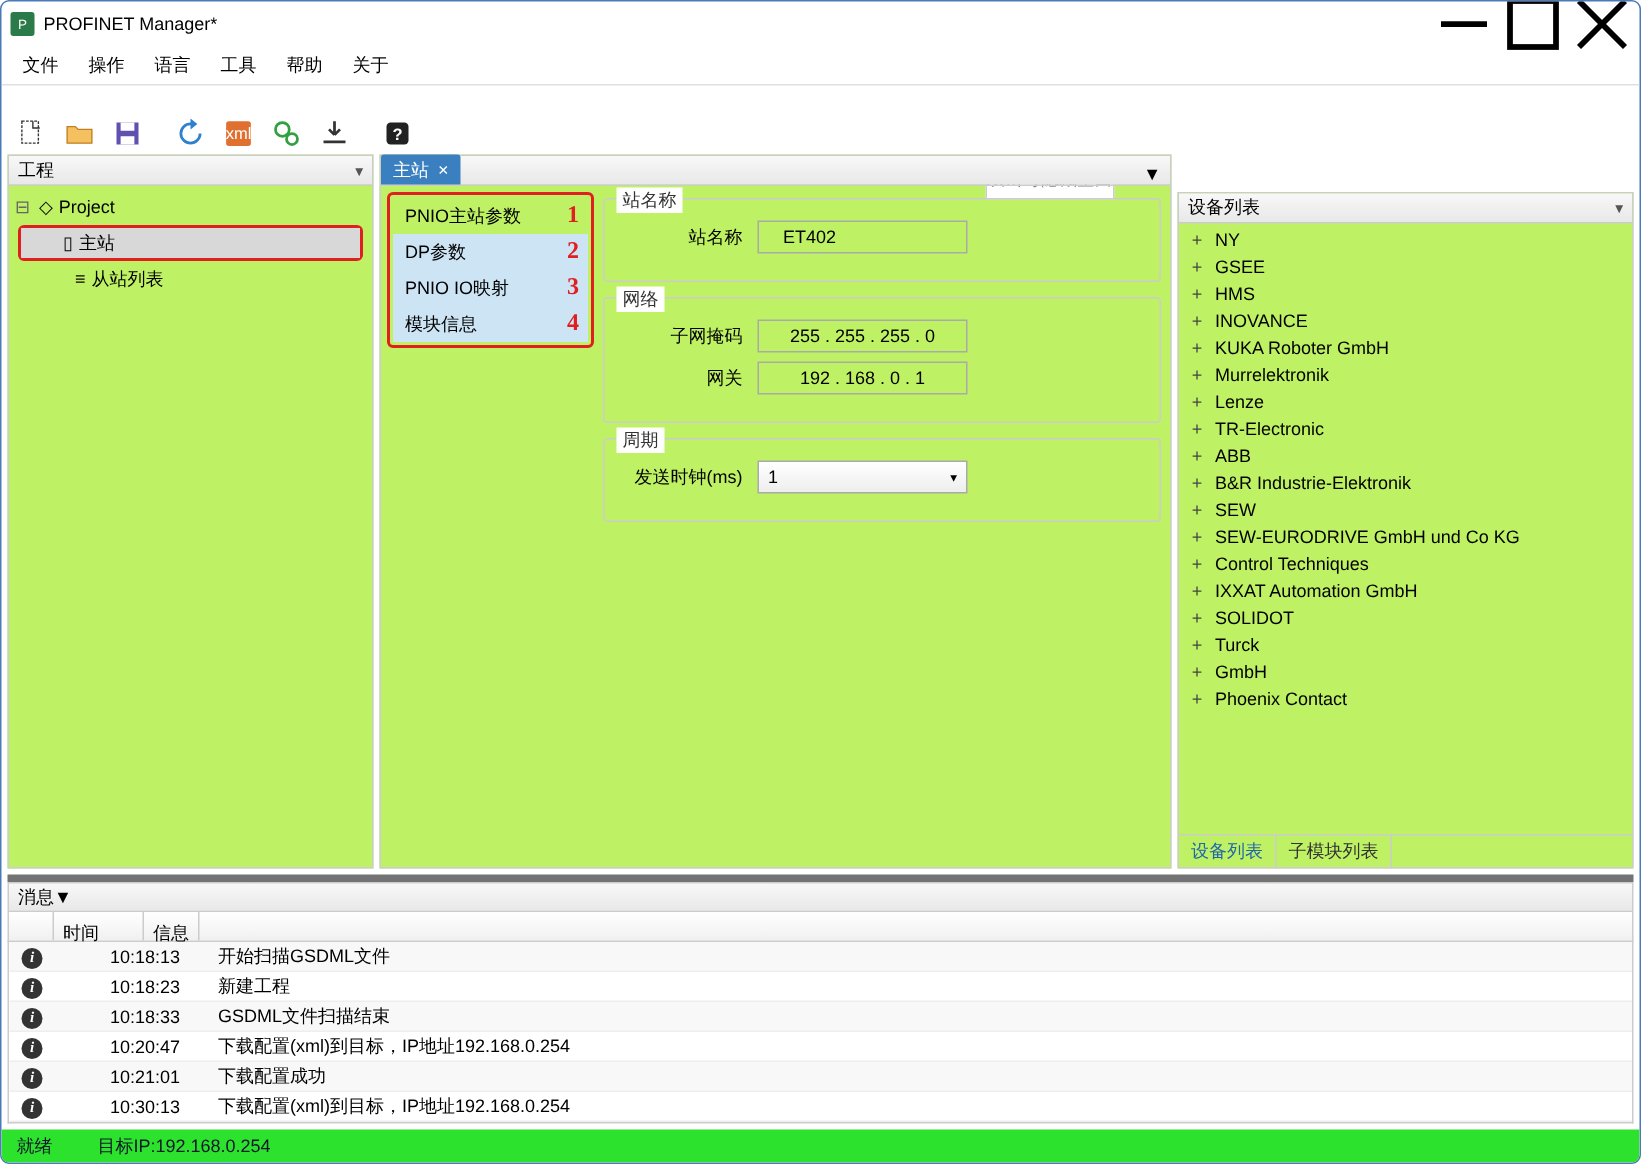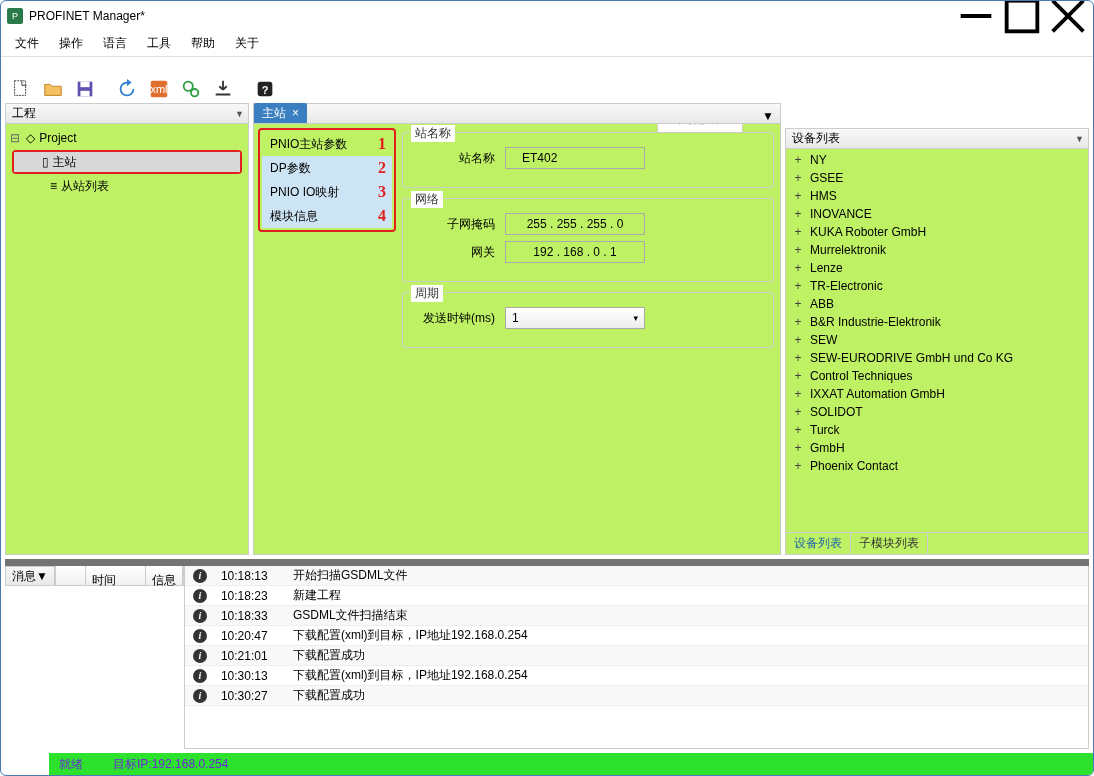--- a/index.html
+++ b/index.html
@@ -53,35 +53,35 @@
 .form-select { border: 1px solid #aaa; height: 22px; width: 140px; display: flex; align-items: center; justify-content: space-between; padding: 0 6px; background: linear-gradient(#fff, #eee); }
 
 .right-panel { width: 304px; margin-top: 25px; }
 .device-list { flex: 1; overflow: auto; padding: 2px 4px; }
 .dev-row { display: flex; align-items: center; height: 18px; cursor: pointer; gap: 6px; padding-left: 2px; }
 .plus { color: #444; width: 12px; text-align: center; }
 .right-hint { text-align: center; color: #333; padding: 40px 0; }
 .right-tabs { height: 22px; border-top: 1px solid #ccc; display: flex; align-items: center; }
 .rtab { padding: 3px 8px; color: #2266aa; cursor: pointer; border-right: 1px solid #ccc; }
 
-.msg-panel { height: 190px; margin: 4px; border-top: 7px solid #737373; display: flex; }
+.msg-panel { height: 166px; margin: 4px; border-top: 5px solid #737373; display: flex; flex-direction: column; }
 .msg-header { height: 20px; background: linear-gradient(#f8f8f8, #e8e8e8); border: 1px solid #ccc; display: flex; align-items: center; padding: 0 6px; position: relative; }
 .msg-cols { display: flex; height: 20px; border: 1px solid #ccc; border-top: none; background: linear-gradient(#fff, #f0f0f0); }
 .msg-col { padding: 6px 6px; border-right: 1px solid #ccc; }
 .msg-col.c0 { width: 30px; }
 .msg-col.c1 { width: 60px; }
 .msg-body { flex: 1; border: 1px solid #ccc; border-top: none; overflow: auto; }
 .msg-row { display: flex; height: 20px; align-items: center; border-bottom: 1px solid #eee; }
 .msg-row:nth-child(odd) { background: #f8f8f8; }
 .msg-icon { width: 30px; text-align: center; }
 .msg-icon span { display: inline-block; width: 14px; height: 14px; border-radius: 50%; background: #333; color: #fff; font-style: italic; font-weight: bold; font-size: 10px; line-height: 14px; font-family: serif; }
-.msg-time { width: 60px; padding-left: 6px; }
+.msg-time { width: 60px; padding-left: 6px; margin-left: 31px; }
 .msg-text { padding-left: 6px; margin-left: 12px; }
 
-.statusbar { height: 22px; background: #2de22d; display: flex; align-items: center; padding: 0 10px; gap: 30px; color: #6d28d9; margin-left: 48px; }
+.statusbar { height: 22px; background: #2de22d; display: flex; align-items: center; padding: 0 10px; gap: 30px; color: #0f172a; }
 </style>
 </head>
 <body>
 
 <div class="titlebar">
   <div class="app-icon">P</div>
   <div class="title-text">PROFINET Manager*</div>
   <div class="win-controls">
     <div class="win-btn">
       <svg viewBox="0 0 12 12">

